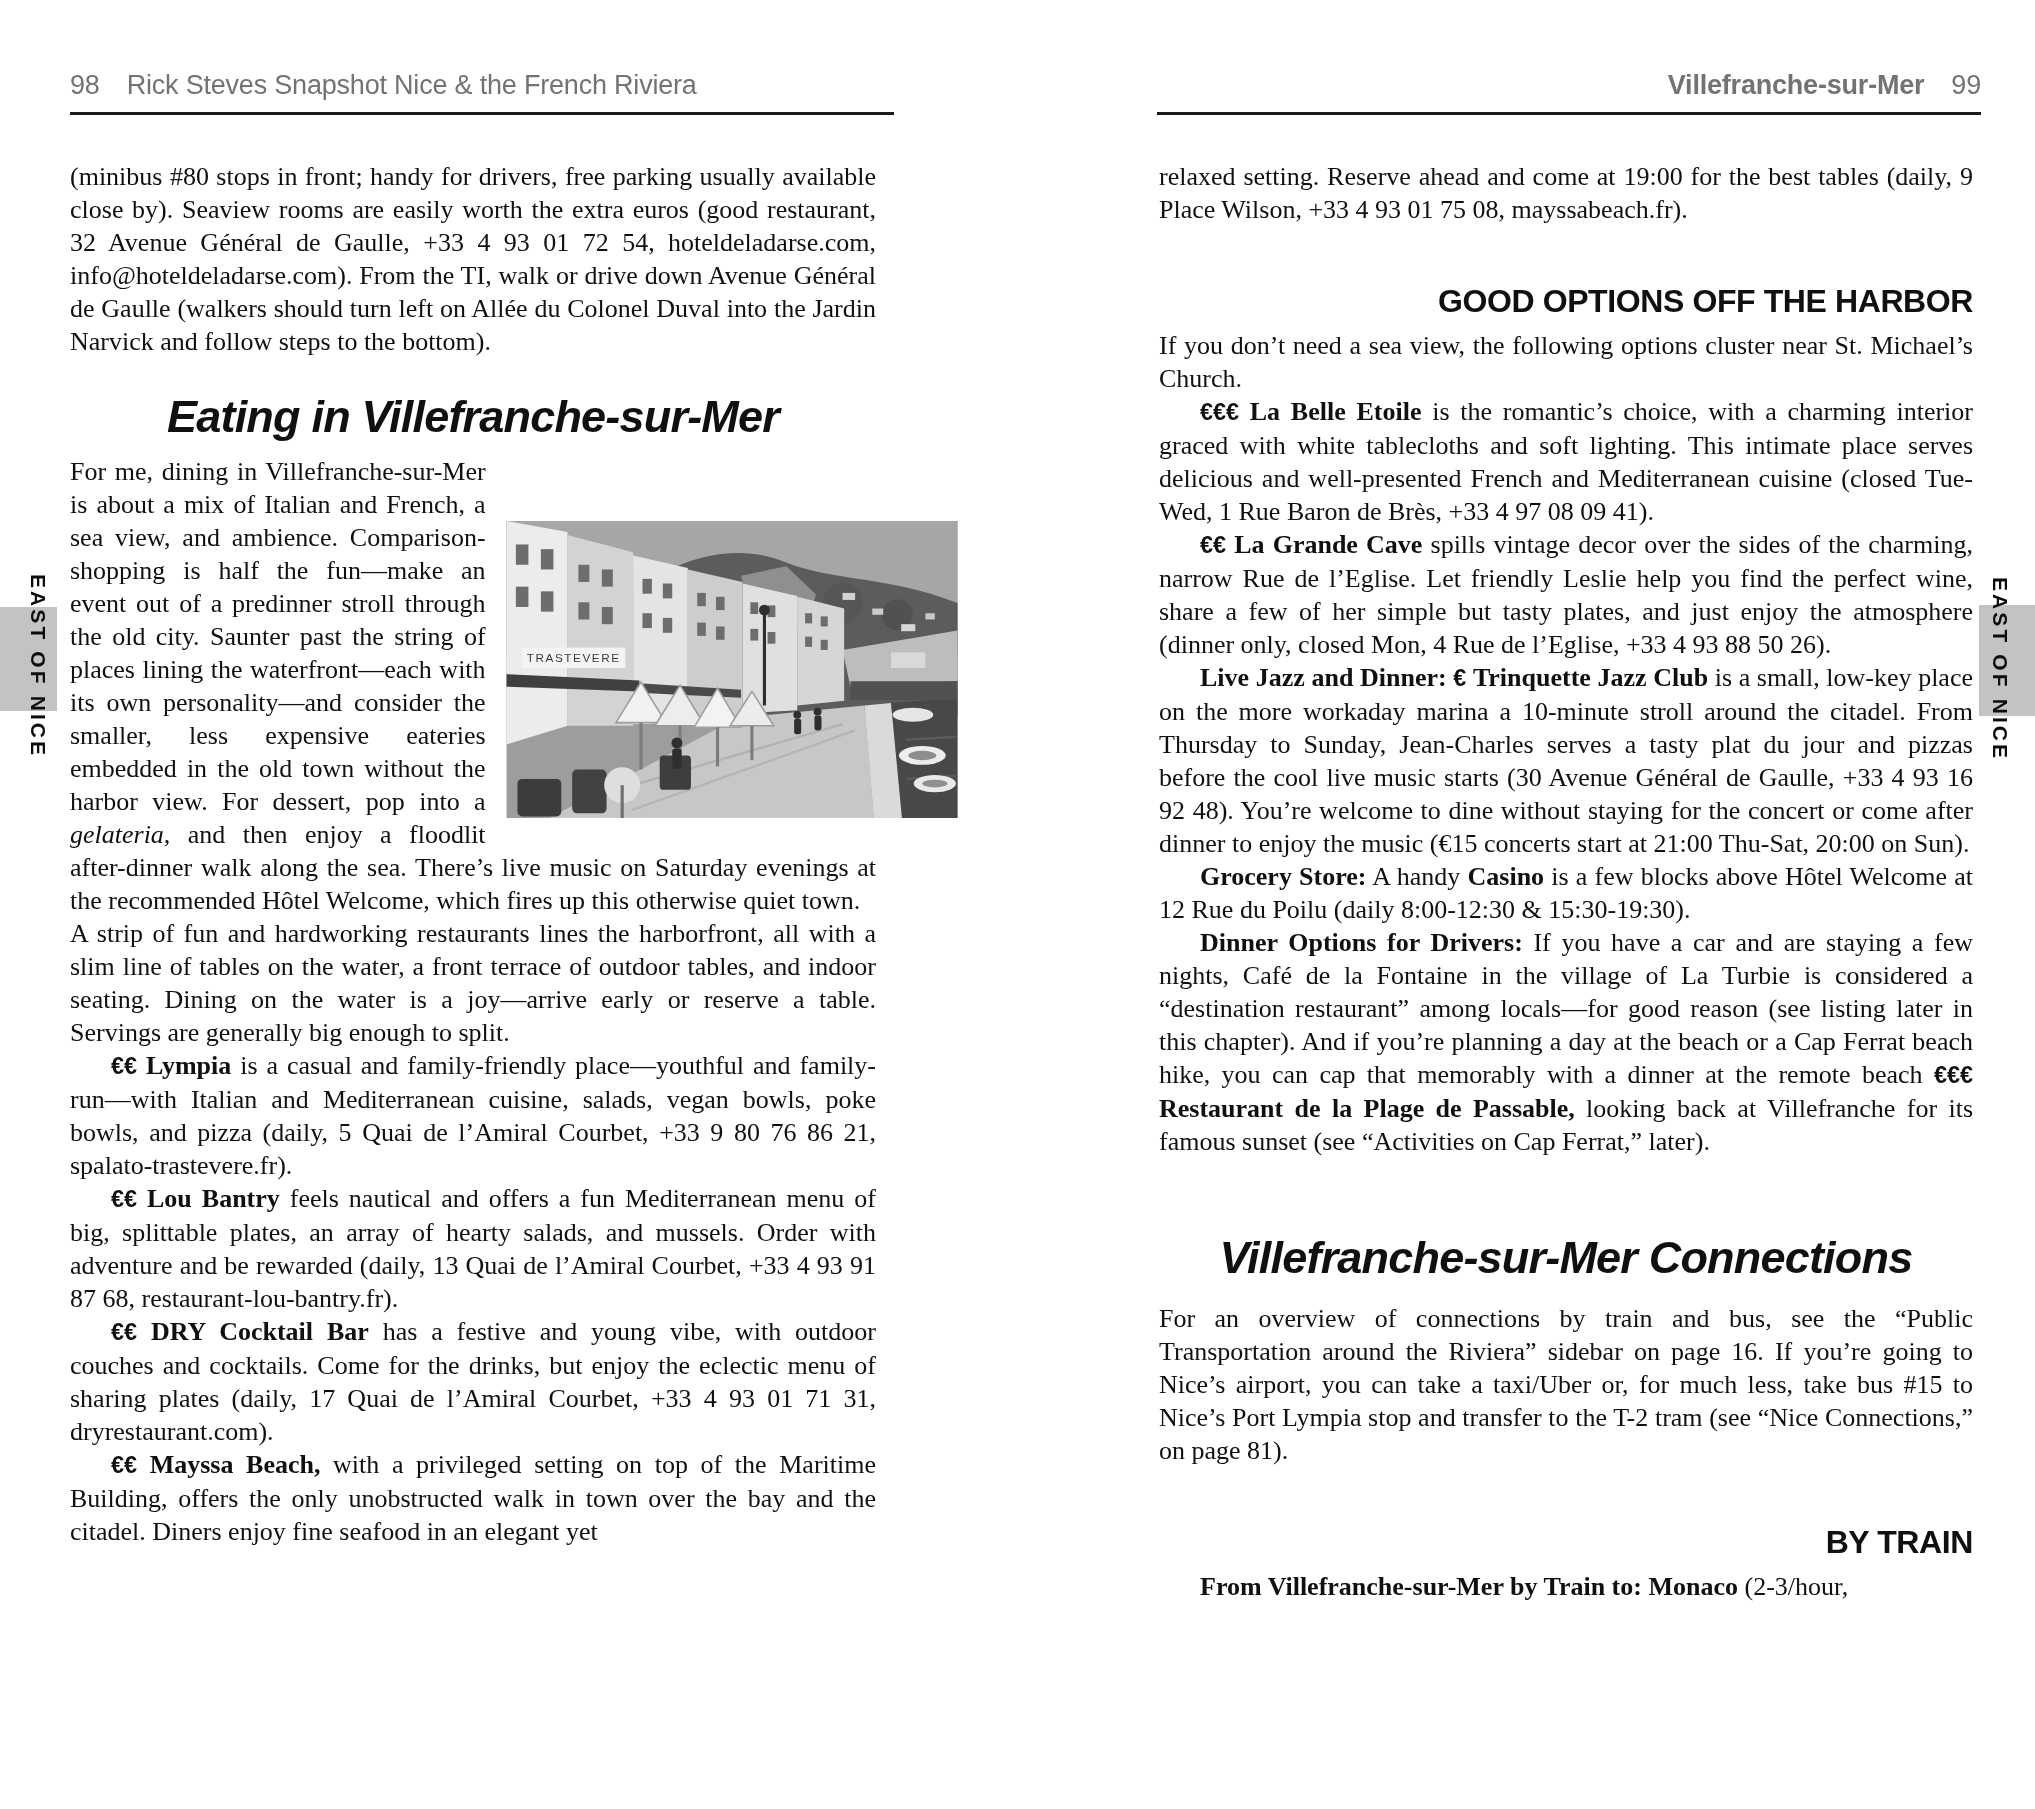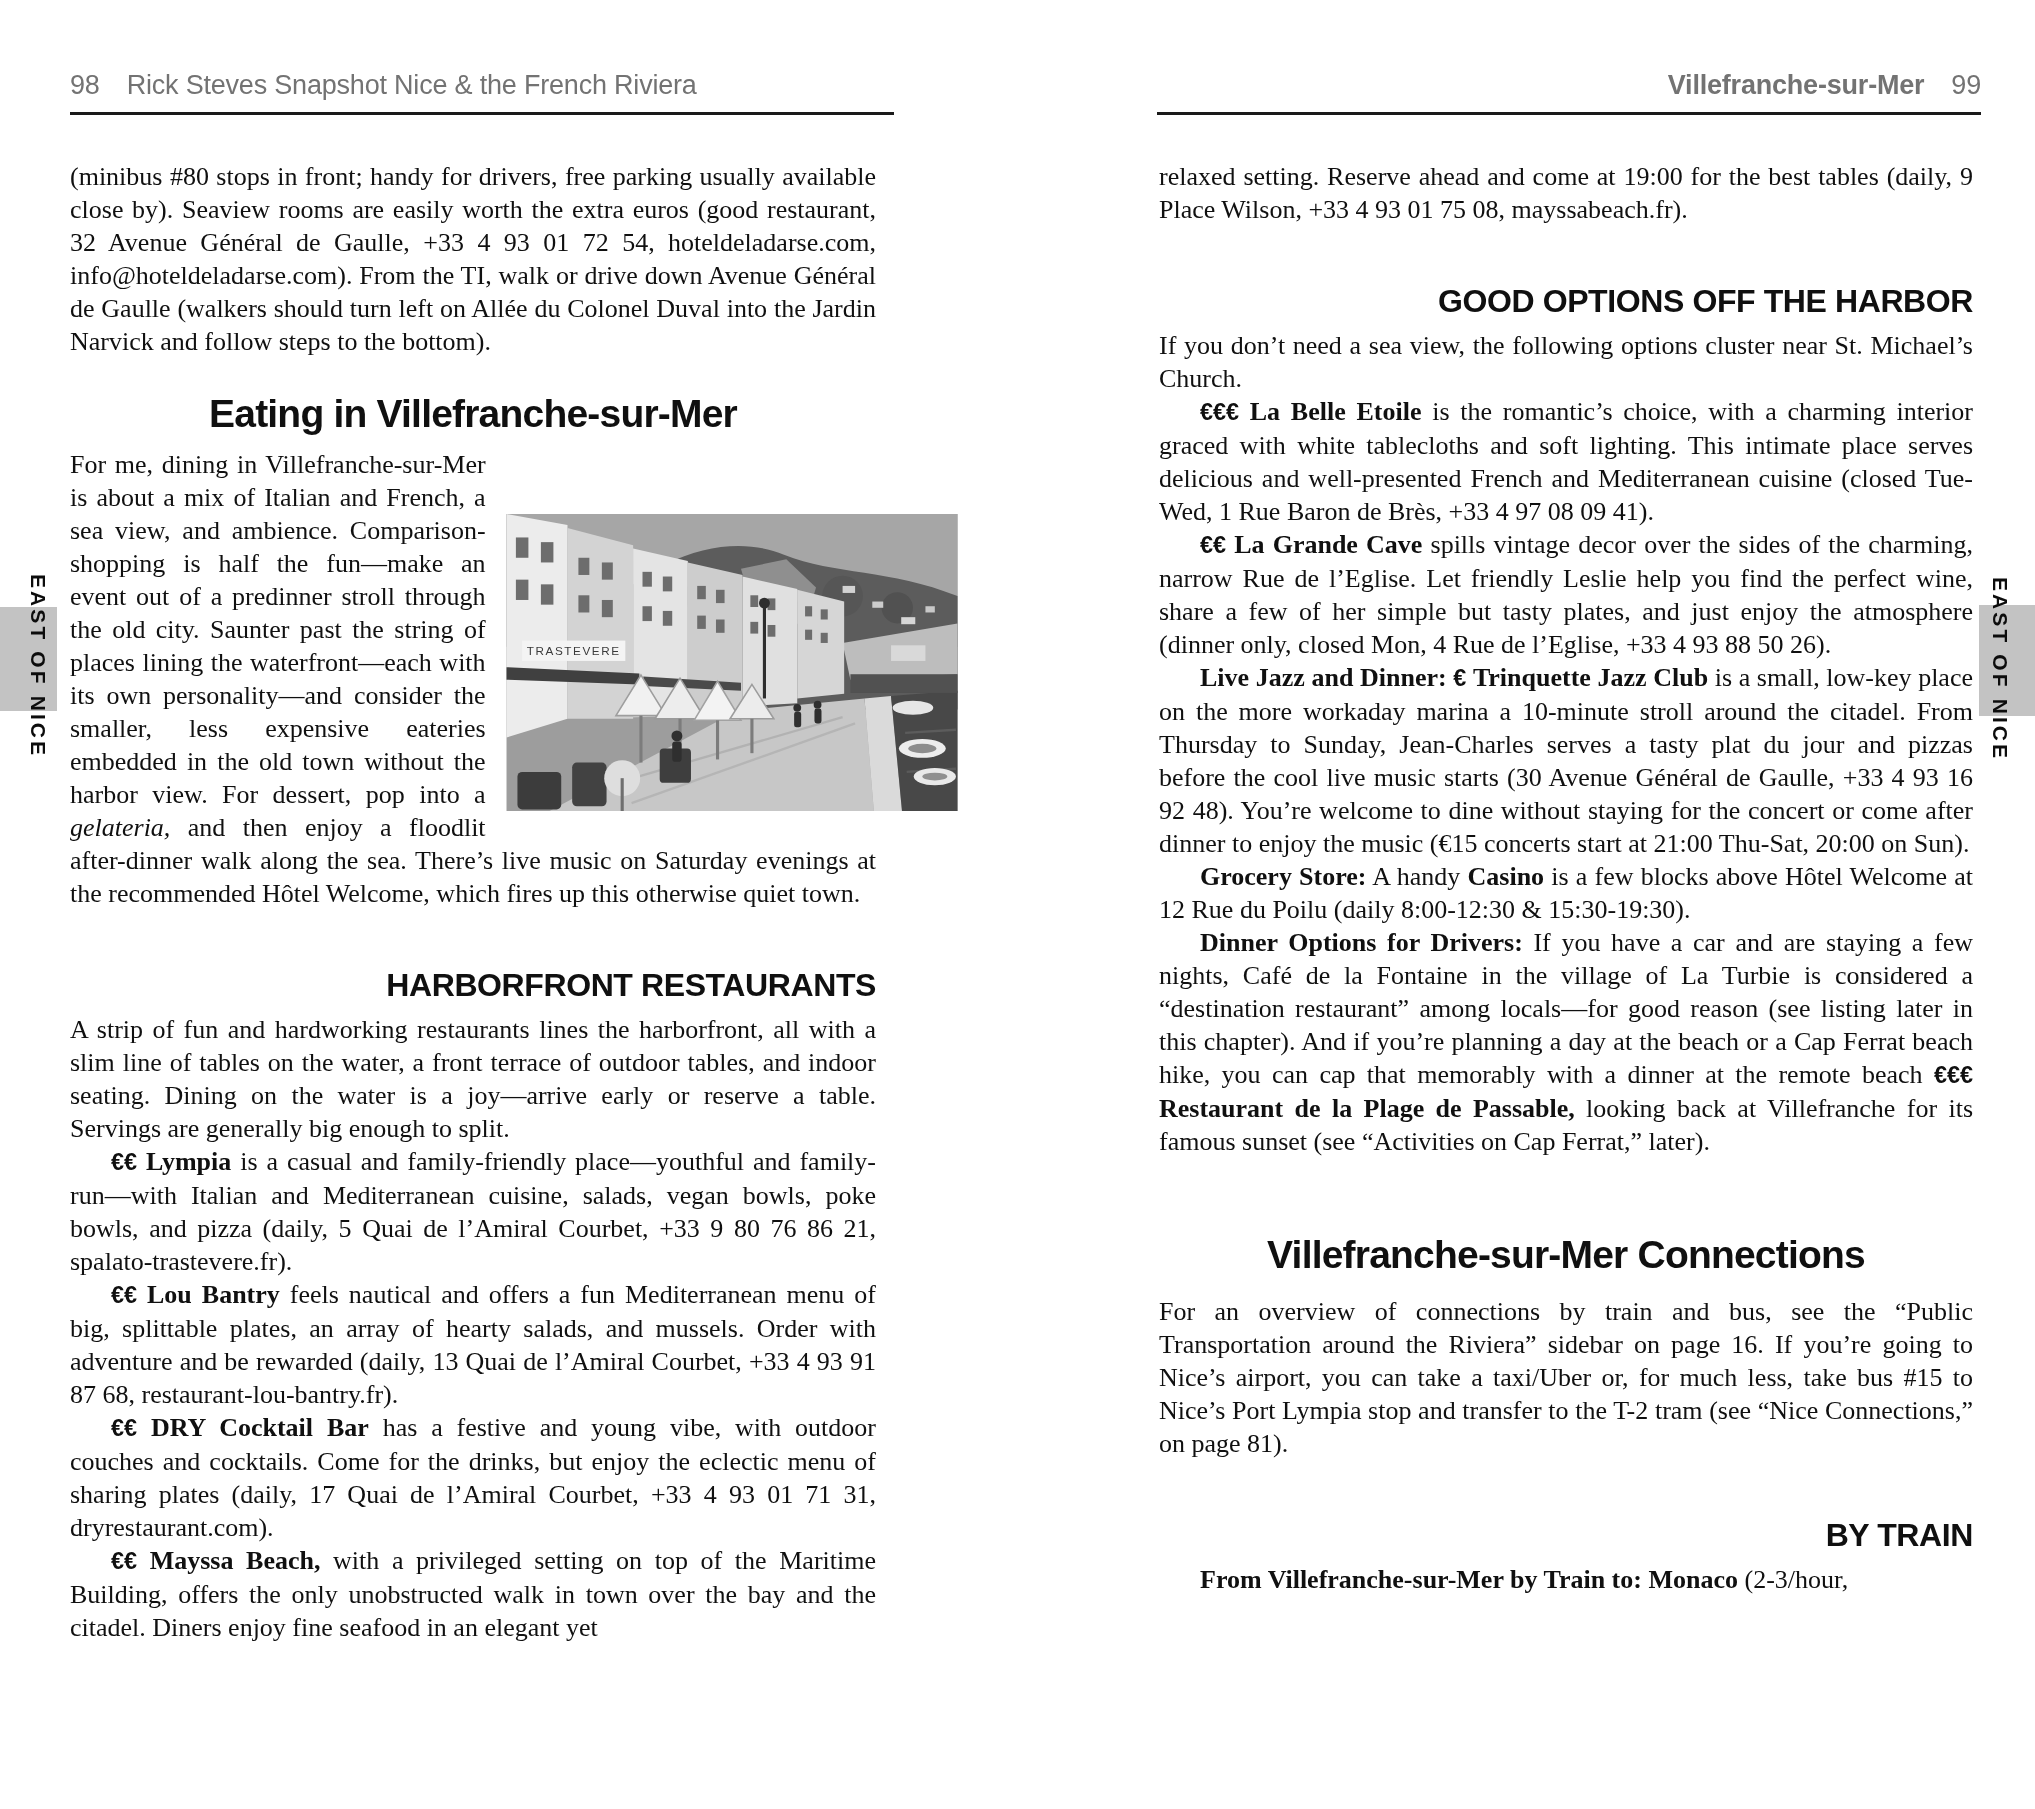--- a/index.html
+++ b/index.html
@@ -15,22 +15,22 @@
   .header-left .title{margin-left:27px;font-weight:400;}
   .header-right .title{margin-right:27px;font-weight:700;}
 
   
   .page{position:absolute;top:160px;font-size:26px;line-height:33px;text-align:justify;}
   .page p{margin:0;}
   .page-left{left:70px;width:806px;}
   .page-right{left:1159px;width:814px;}
   .indent{text-indent:41px;}
 
-  .major-heading{font-family:"Liberation Sans",sans-serif;font-weight:700;font-size:39px;
-          line-height:1.12;text-align:center;letter-spacing:-0.8px;margin:34px 0 12.5px;}
+  .major-heading{font-family:"Liberation Sans",sans-serif;font-weight:700;font-size:45px;
+          line-height:1.12;text-align:center;letter-spacing:-0.8px;margin:34px 0 12.5px;font-style:italic;}
   .major-heading.connections{margin:75px 0 19px;}
   .sub-heading{font-family:"Liberation Sans",sans-serif;font-weight:700;font-size:32px;
           line-height:1.1;letter-spacing:-0.4px;margin:58px 0 9.4px;text-align:right;}
 
   .b{font-weight:700;}
   .i{font-style:italic;}
   .sans{font-family:"Liberation Sans",sans-serif;font-size:0.9em;}
 
   
   .photo-float{float:right;width:440px;height:297px;margin:66px -70px 12.5px 20.4px;}
@@ -170,21 +170,20 @@
               <rect x="212" y="291" width="12" height="26" rx="4"></rect>
             <circle cx="372" cy="248" r="5"></circle>
               <rect x="368" y="253" width="9" height="20" rx="3"></rect>
             <circle cx="398" cy="244" r="5"></circle>
               <rect x="394" y="249" width="9" height="19" rx="3"></rect>
           </g>
         </svg>
       </span><span><span>For me, dining in Villefranche-sur-Mer is about a mix of Italian and French, a sea view, and ambience. Comparison-shopping is half the fun—make an event out of a predinner stroll through the old city. Saunter past the string of places lining the waterfront—each with its own personality—and consider the smaller, less expensive eateries embedded in the old town without the harbor view. For dessert, pop into a </span><span class="i">gelateria,</span><span> and then enjoy a floodlit after-dinner walk along the sea. There’s live music on Saturday evenings at the recommended Hôtel Welcome, which fires up this otherwise quiet town.</span></span>
     </p>
 
-    <div class="sub-heading">HARBORFRONT RESTAURANTS</div>
 
     <p>A strip of fun and hardworking restaurants lines the harborfront, all with a slim line of tables on the water, a front terrace of outdoor tables, and indoor seating. Dining on the water is a joy—arrive early or reserve a table. Servings are generally big enough to split.</p>
 
     <p class="indent"><span class="b sans">€€ </span><span class="b">Lympia</span><span> is a casual and family-friendly place—youthful and family-run—with Italian and Mediterranean cuisine, salads, vegan bowls, poke bowls, and pizza (daily, 5 Quai de l’Amiral Courbet, +33 9 80 76 86 21, spalato-trastevere.fr).</span></p>
     <p class="indent"><span class="b sans">€€ </span><span class="b">Lou Bantry</span><span> feels nautical and offers a fun Mediterranean menu of big, splittable plates, an array of hearty salads, and mussels. Order with adventure and be rewarded (daily, 13 Quai de l’Amiral Courbet, +33 4 93 91 87 68, restaurant-lou-bantry.fr).</span></p>
     <p class="indent"><span class="b sans">€€ </span><span class="b">DRY Cocktail Bar</span><span> has a festive and young vibe, with outdoor couches and cocktails. Come for the drinks, but enjoy the eclectic menu of sharing plates (daily, 17 Quai de l’Amiral Courbet, +33 4 93 01 71 31, dryrestaurant.com).</span></p>
     <p class="indent"><span class="b sans">€€ </span><span class="b">Mayssa Beach,</span><span> with a privileged setting on top of the Maritime Building, offers the only unobstructed walk in town over the bay and the citadel. Diners enjoy fine seafood in an elegant yet</span></p>
   </div>
 
   <div class="page page-right">

